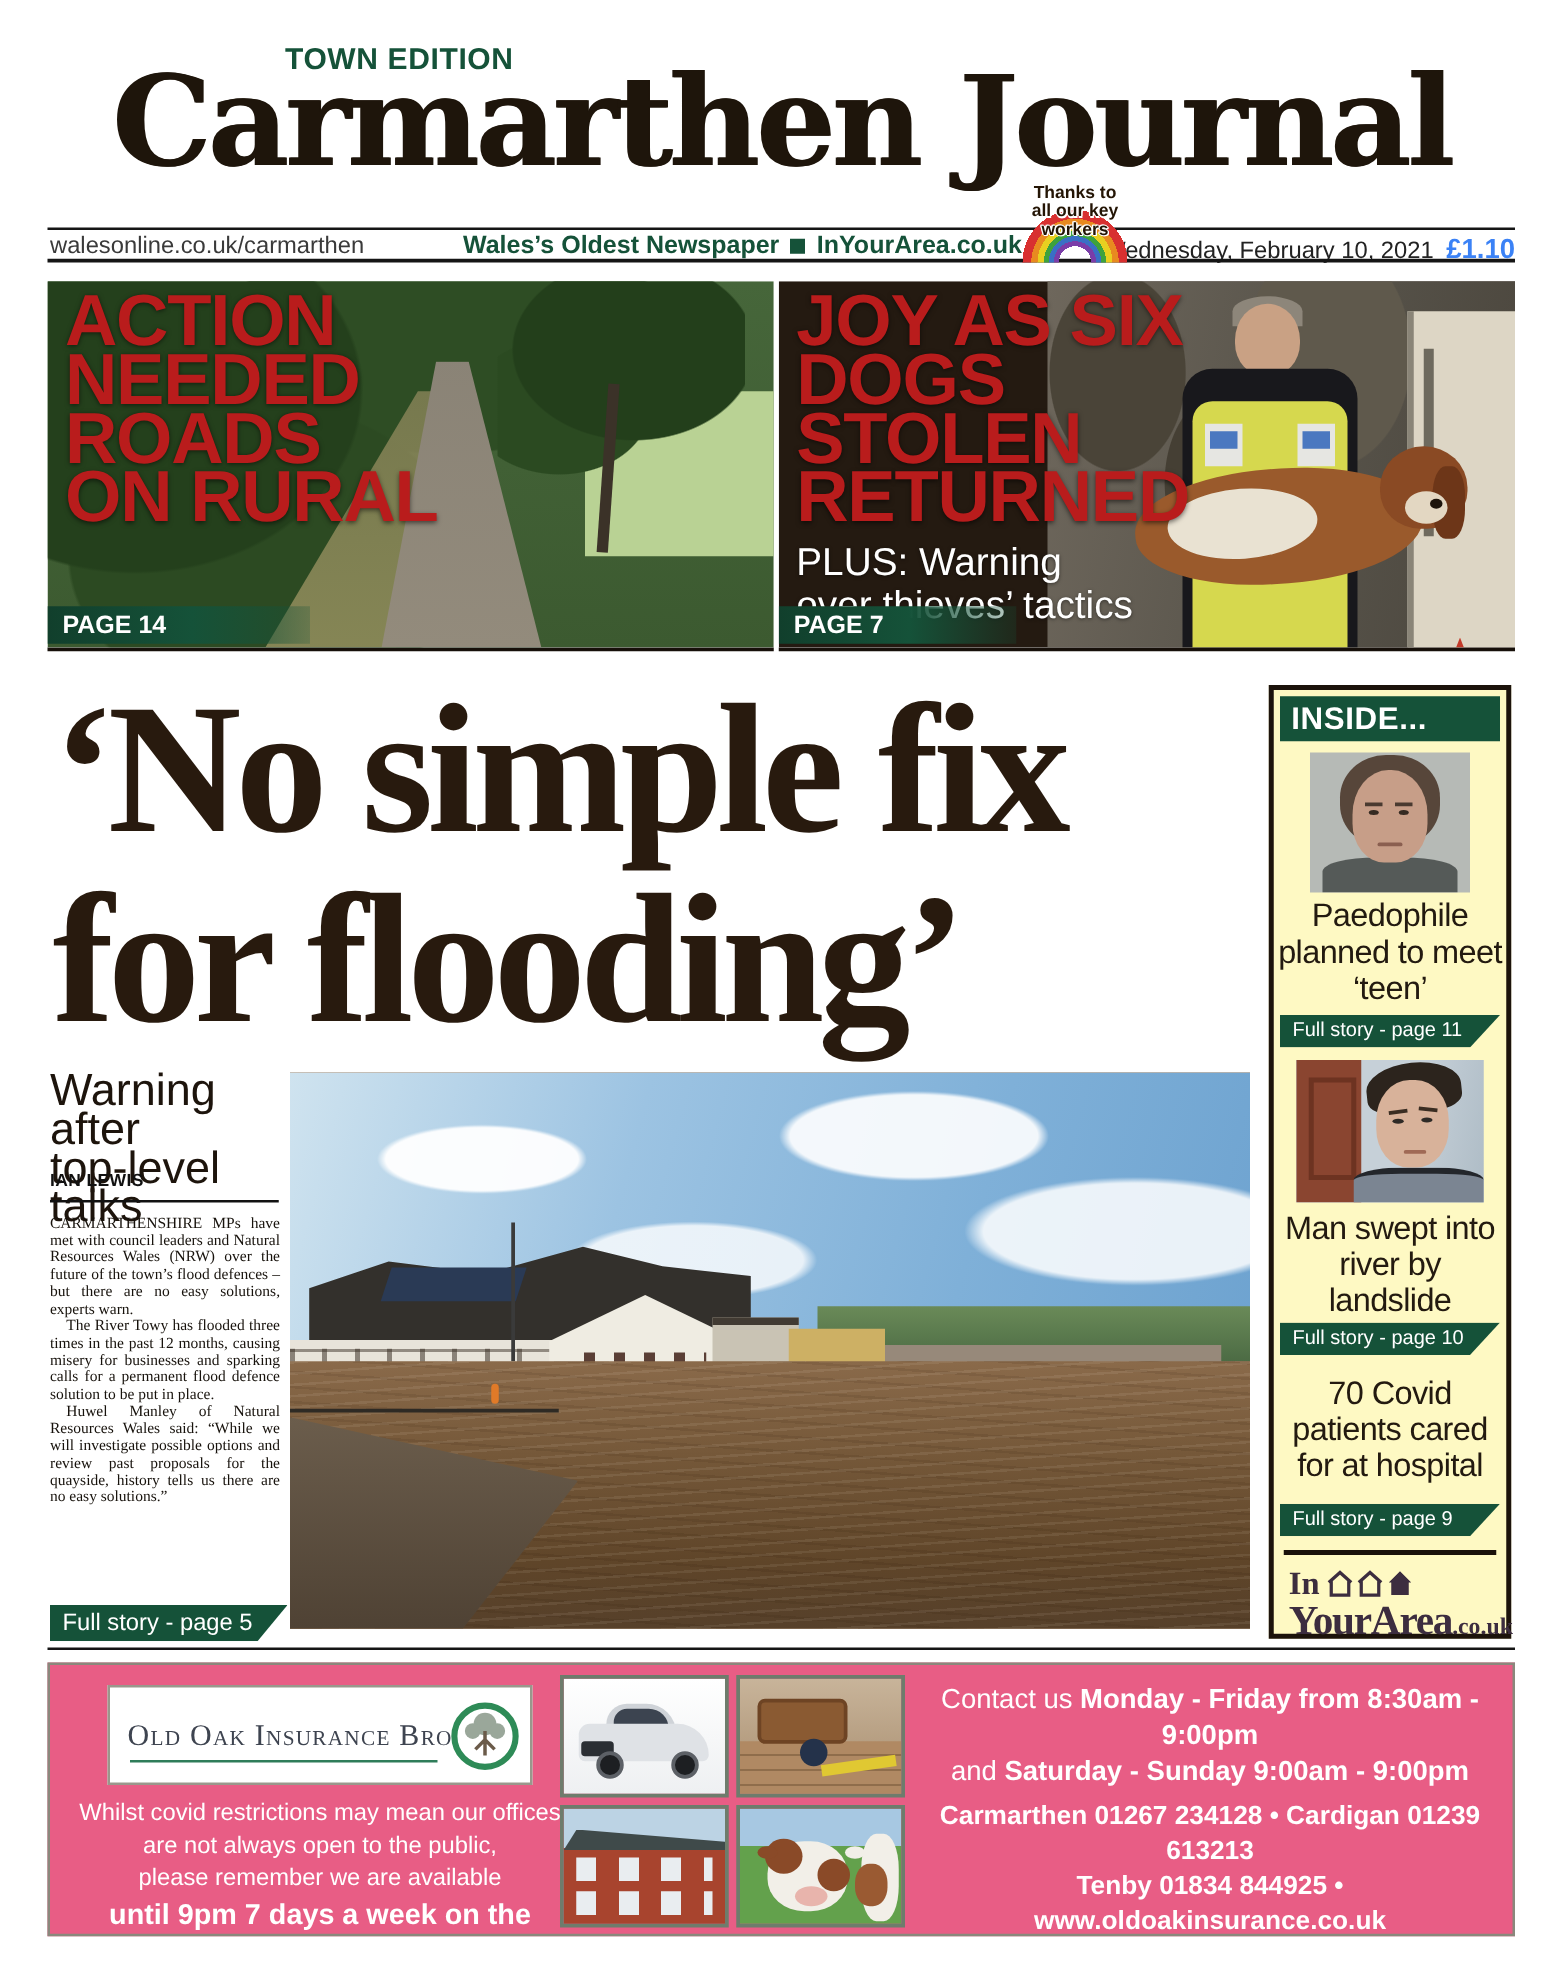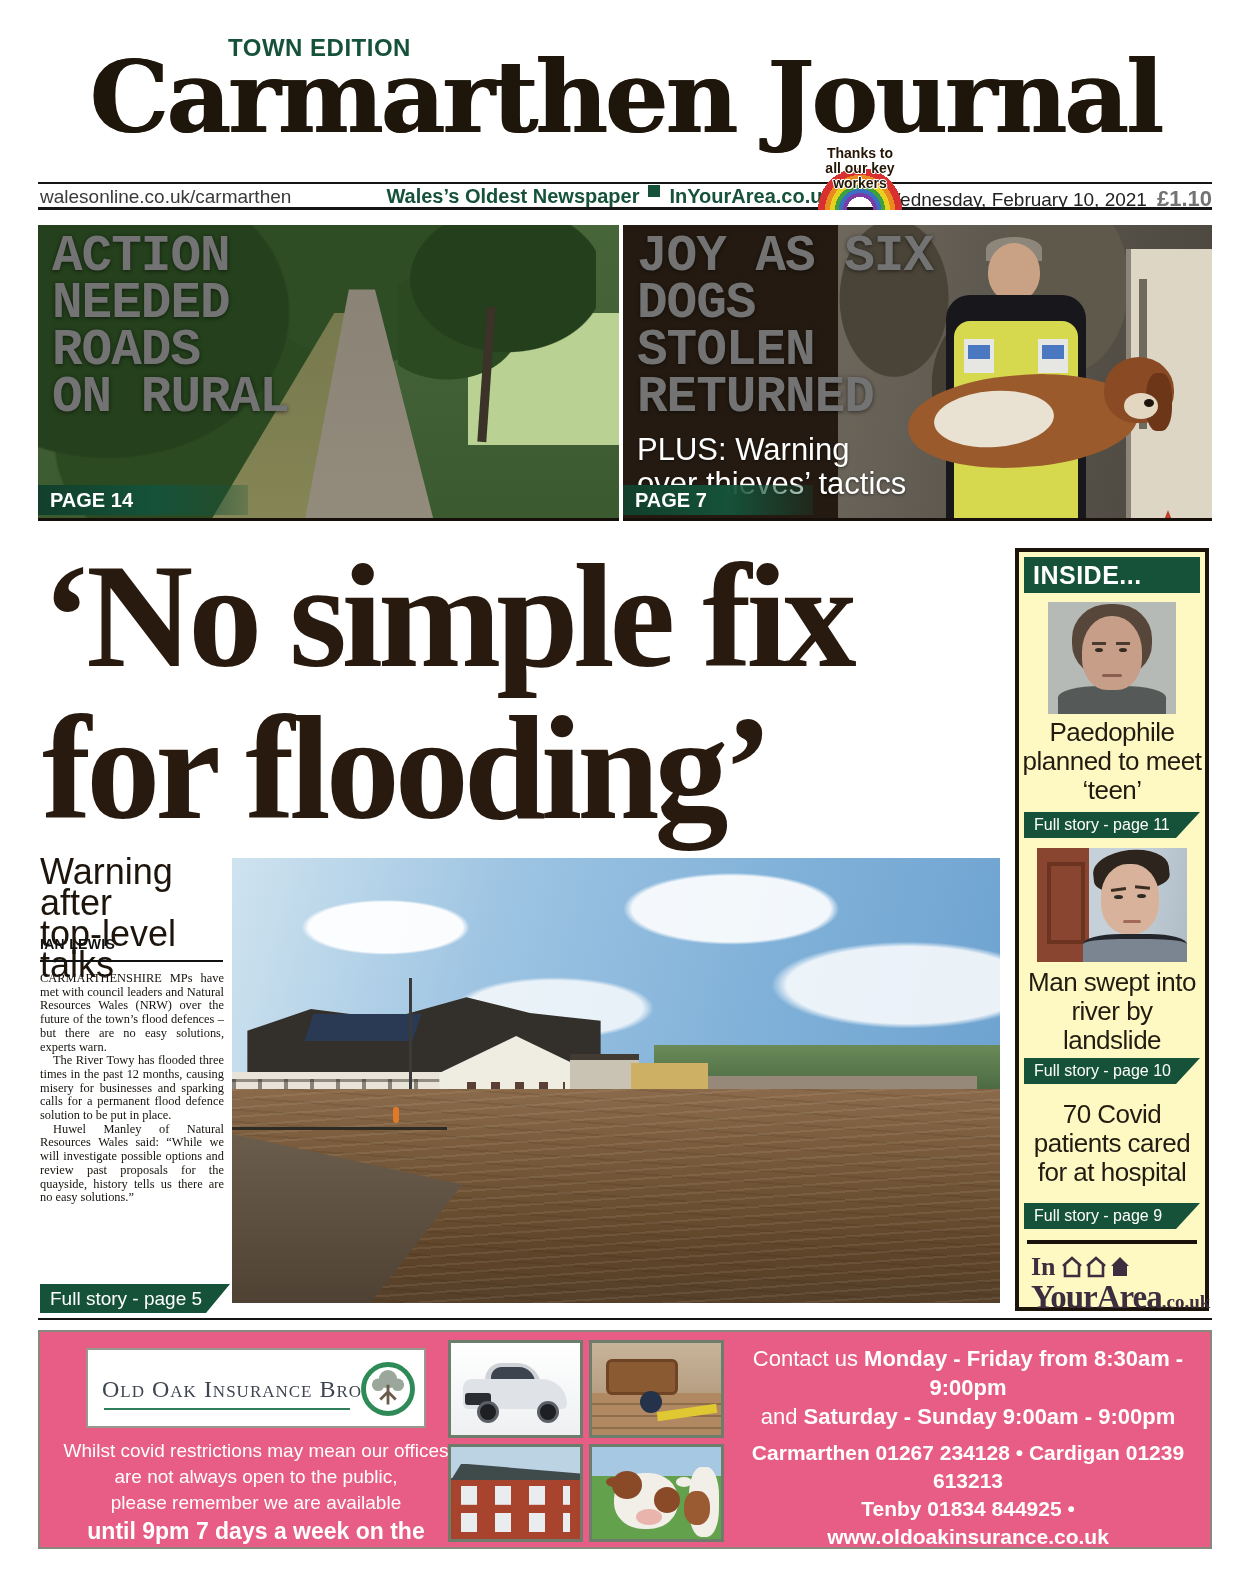--- a/index.html
+++ b/index.html
@@ -9,38 +9,38 @@
   .abs { position:absolute; }
 
   
   .edition { left:228px; top:34px; font-size:24px; font-weight:bold; color:#155239; letter-spacing:.5px; }
   .mast-title { left:40px; top:38px; width:1170px; text-align:center;
     font-family:"DejaVu Serif", serif; font-weight:bold; font-size:100px; letter-spacing:-3px;
     color:#1e150b; text-shadow:1px 0 #1e150b; white-space:nowrap; }
   .rule-thin  { height:2px; background:#151515; }
   .rule-thick { height:3px; background:#151515; }
   .mast-website { left:40px; top:186px; font-size:19px; color:#3a3a3a; }
-  .mast-center { left:360px; top:185px; width:500px; display:flex; justify-content:center; gap:9px; }
+  .mast-center { left:344px; top:185px; width:500px; display:flex; align-items:center; justify-content:center; gap:9px; }
   .mast-center .txt { font-size:20px; font-weight:bold; color:#155239; white-space:nowrap; }
   .green-sq { width:12px; height:12px; background:#155239; display:inline-block; }
   .mast-right { right:38px; top:186px; display:flex; gap:10px; align-items:baseline; }
   .mast-date { font-size:19px; color:#222; }
-  .mast-price { font-size:22px; font-weight:bold; color:#737373; }
+  .mast-price { font-size:22px; font-weight:bold; color:#3b82f6; }
   .rainbow { left:808px; top:144px; width:104px; height:68px; z-index:6; }
   .rainbow-arc { position:absolute; bottom:2px; left:9px; width:86px; height:44px; border-radius:86px 86px 0 0;
     background:radial-gradient(circle at 50% 100%, rgba(255,255,255,0) 0 13px, #7a3da8 13px 17px, #3a6fc4 17px 21px,
       #3da23d 21px 25px, #e8d020 25px 30px, #e88a20 30px 35px, #d83030 35px 42px, rgba(255,255,255,0) 42px); }
   .rainbow-text { position:absolute; top:2px; left:0; width:100%; text-align:center; font-weight:bold; font-size:14px;
     line-height:15px; color:#241505;
     text-shadow:-1px 0 #fff,1px 0 #fff,0 -1px #fff,0 1px #fff,1px 1px #fff,-1px -1px #fff; }
 
   
   .promo { top:225px; height:296px; overflow:hidden; border-bottom:3px solid #17100a; }
-  .promo-headline { left:14px; top:8px; color:#737373; font-weight:bold; font-size:51px; line-height:47px;
-    letter-spacing:-1px; text-shadow:0 1px 4px rgba(0,0,0,.55); z-index:4;font-family:Liberation Mono, monospace; }
+  .promo-headline { left:14px; top:8px; color:#b91c1c; font-weight:bold; font-size:58px; line-height:47px;
+    letter-spacing:-1px; text-shadow:0 1px 4px rgba(0,0,0,.55); z-index:4; }
   .promo-sub { left:14px; top:208px; color:#fff; font-size:31px; line-height:34px; z-index:4;
     text-shadow:0 1px 3px rgba(0,0,0,.5); }
   .page-bar { left:0; bottom:3px; height:30px; width:210px; z-index:5; color:#fff; font-weight:bold;
     font-size:20px; line-height:30px; padding-left:12px;
     background:linear-gradient(to right, #113f2c 0%, #155239 55%, rgba(21,82,57,.25) 100%); }
 
   
   .photo-road { inset:0; background:linear-gradient(#46663a,#3c5a30); }
   .road-foliage-left { inset:0; background:
       radial-gradient(ellipse 300px 240px at 12% 30%, #24401c 60%, rgba(0,0,0,0) 61%),

